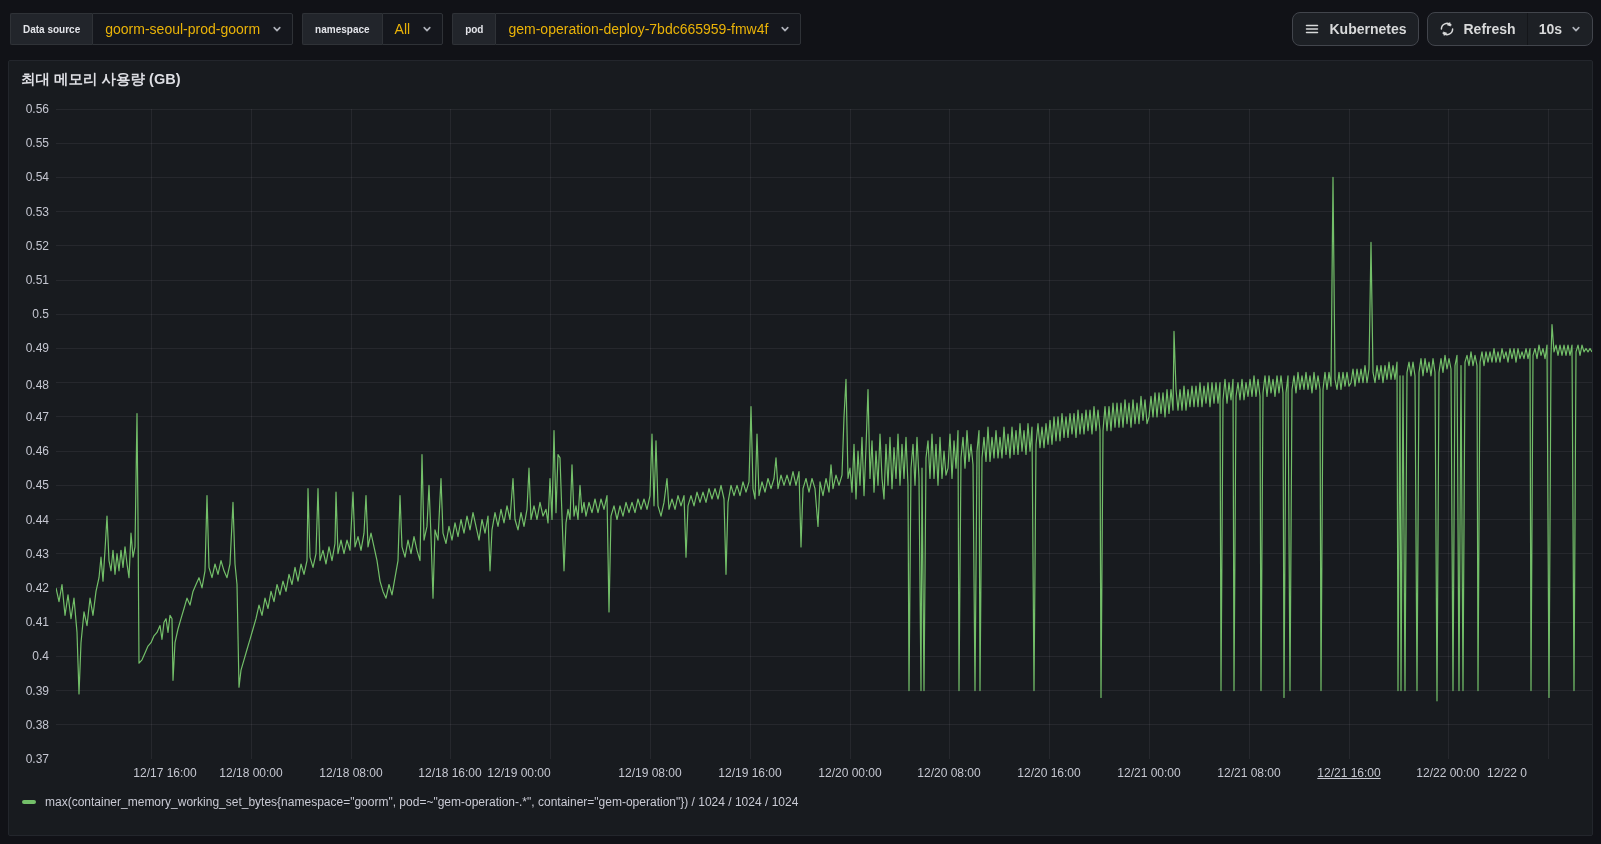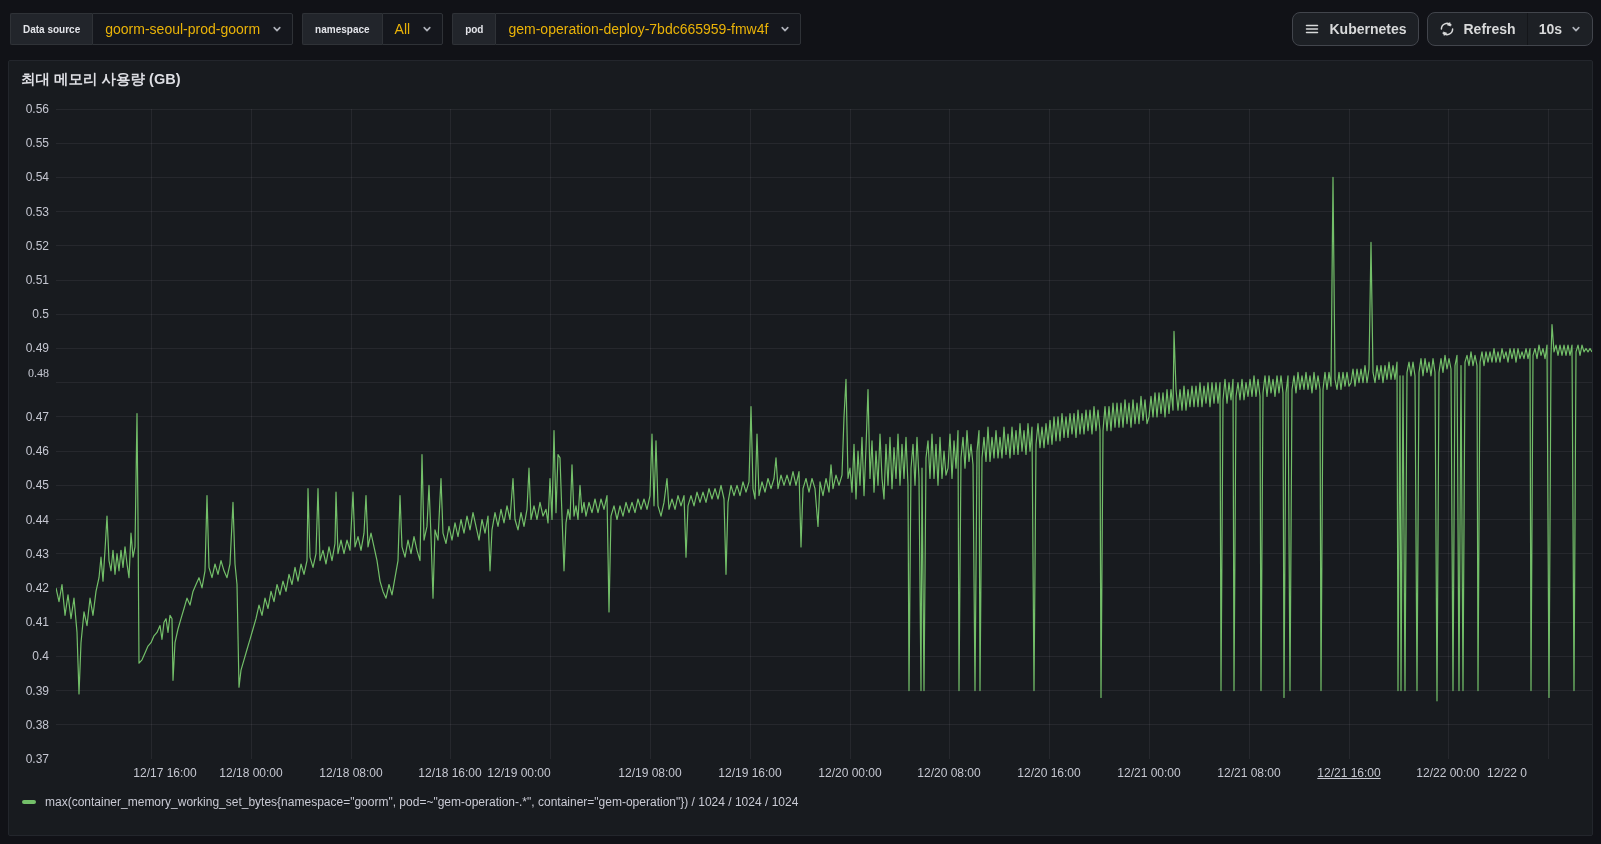--- a/index.html
+++ b/index.html
@@ -174,21 +174,21 @@
     <span>max(container_memory_working_set_bytes{namespace="goorm", pod=~"gem-operation-.*", container="gem-operation"}) / 1024 / 1024 / 1024</span>
   </div>
 <div class="ylabel" style="top: 41px;">0.56</div>
     <div class="ylabel" style="top: 75.2105px;">0.55</div>
     <div class="ylabel" style="top: 109.421px;">0.54</div>
     <div class="ylabel" style="top: 143.632px;">0.53</div>
     <div class="ylabel" style="top: 177.842px;">0.52</div>
     <div class="ylabel" style="top: 212.053px;">0.51</div>
     <div class="ylabel" style="top: 246.263px;">0.5</div>
     <div class="ylabel" style="top: 280.474px;">0.49</div>
-    <div class="ylabel" style="top: 305px; font-family: Liberation Serif, serif;">0.48</div>
+    <div class="ylabel" style="top: 317px;">0.48</div>
     <div class="ylabel" style="top: 348.895px;">0.47</div>
     <div class="ylabel" style="top: 383.105px;">0.46</div>
     <div class="ylabel" style="top: 417.316px;">0.45</div>
     <div class="ylabel" style="top: 451.526px;">0.44</div>
     <div class="ylabel" style="top: 485.737px;">0.43</div>
     <div class="ylabel" style="top: 519.947px;">0.42</div>
     <div class="ylabel" style="top: 554.158px;">0.41</div>
     <div class="ylabel" style="top: 588.368px;">0.4</div>
     <div class="ylabel" style="top: 622.579px;">0.39</div>
     <div class="ylabel" style="top: 656.789px;">0.38</div>

